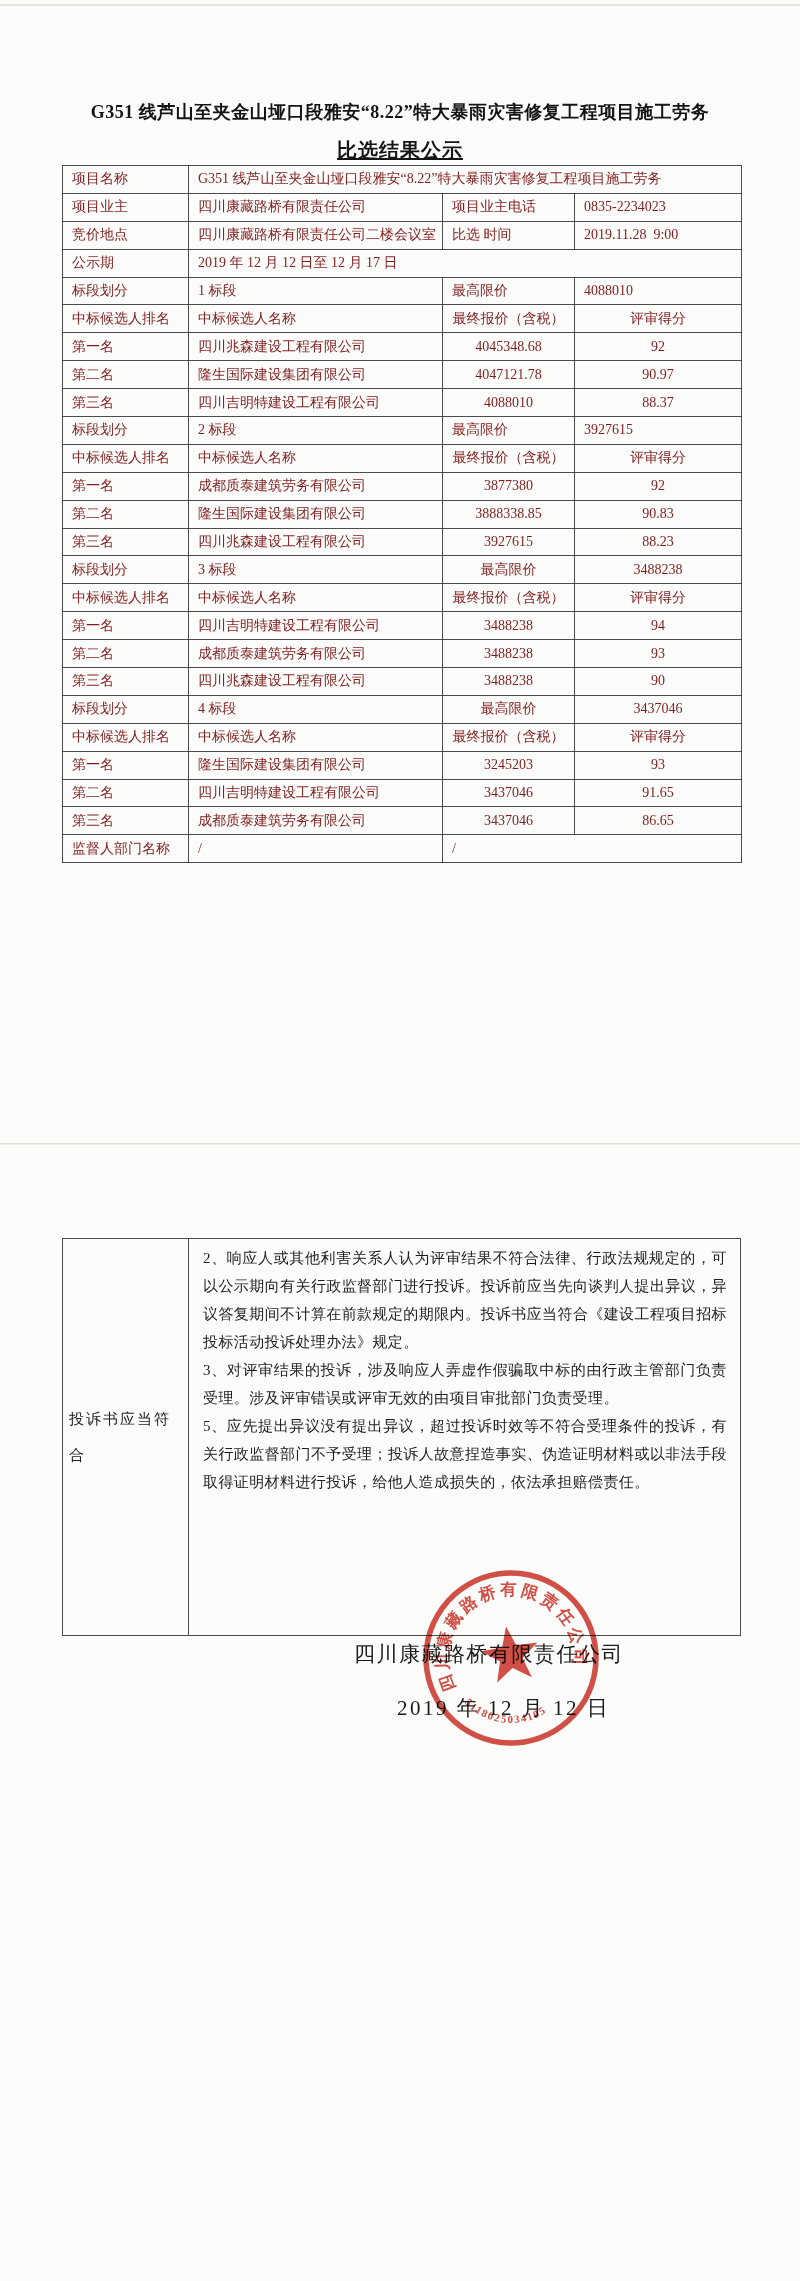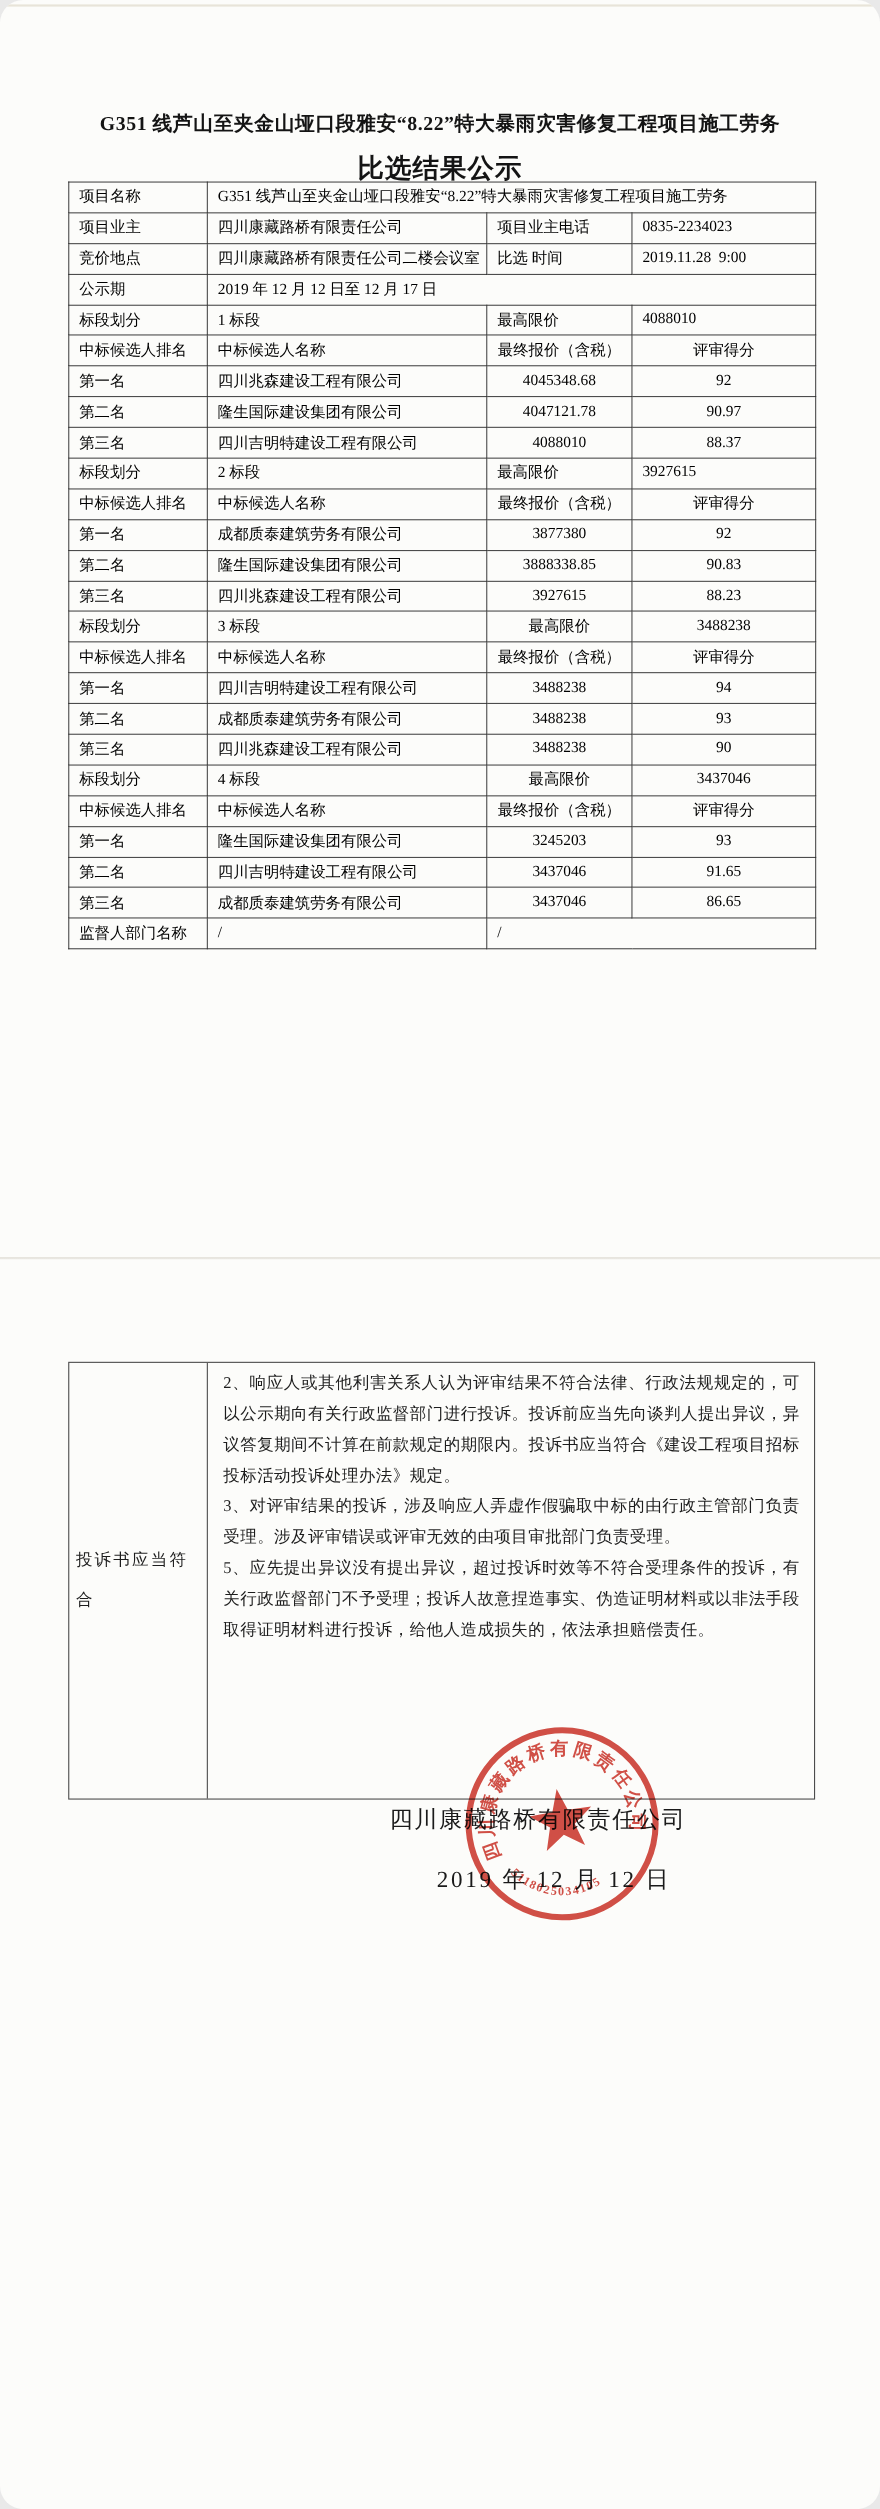--- a/index.html
+++ b/index.html
@@ -1,32 +1,32 @@
 <!DOCTYPE html>
 <html><head>
 <meta charset="utf-8">
 <style>
   html,body{margin:0;padding:0;background:#e9e9e9;}
   #doc{
     position:relative;width:800px;height:2281px;margin:0 auto;
     background:#fcfcfa;
     font-family:"Liberation Serif","DejaVu Serif",serif;
-    color:#1d1d1d;overflow:hidden;border-radius:21px;
+    color:#1d1d1d;overflow:hidden;
   }
   .scan-edge{position:absolute;left:0;top:4px;width:100%;height:2px;background:#e8e4d9;}
   .page-divider{position:absolute;left:0;top:1143px;width:100%;height:2px;
     background:linear-gradient(to bottom,#dcd9d0,#f3f2ee);}
   
   .title{position:absolute;left:0;width:100%;text-align:center;font-weight:bold;color:#141414;}
   #title1{top:100px;font-size:18px;letter-spacing:.5px;}
-  #title2{top:137px;font-size:24px;letter-spacing:1px;}
+  #title2{top:137px;font-size:20px;letter-spacing:1px;text-decoration:underline;}
   table.res{
     position:absolute;left:62px;top:165px;width:679px;
     border-collapse:collapse;table-layout:fixed;
-    font-size:14px;color:#000000;
+    font-size:14px;color:#7f1d1d;
   }
   table.res col.c1{width:126px;} table.res col.c2{width:254px;}
   table.res col.c3{width:132px;} table.res col.c4{width:167px;}
   table.res td{
     border:1px solid rgba(45,45,45,.85);
     height:26.9px;padding:0 4px 0 9px;
     white-space:nowrap;overflow:hidden;vertical-align:middle;
   }
   table.res td.c{text-align:center;padding:0 2px;}
   table.res td.bd{font-weight:normal;}

